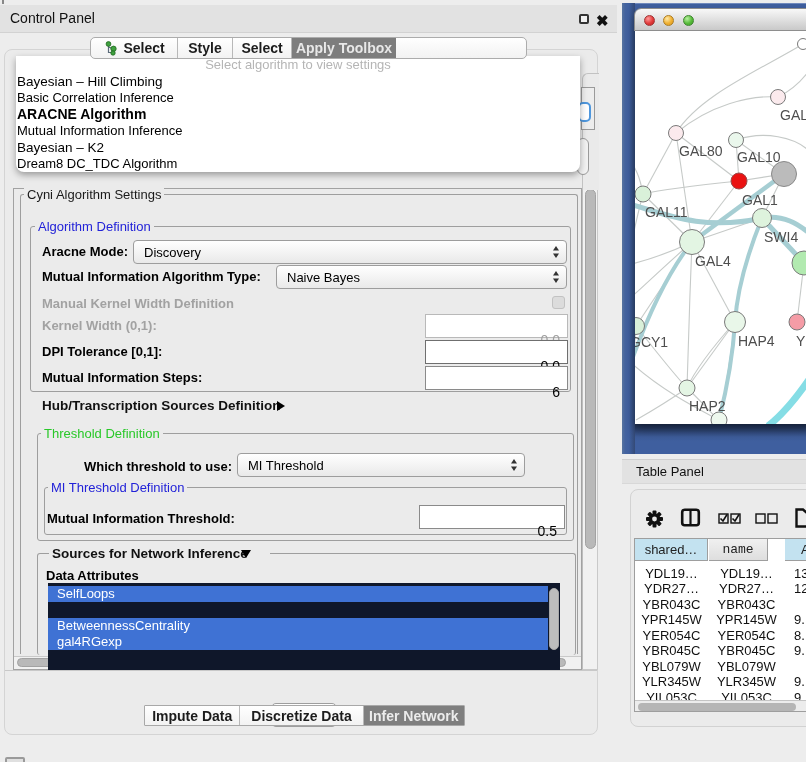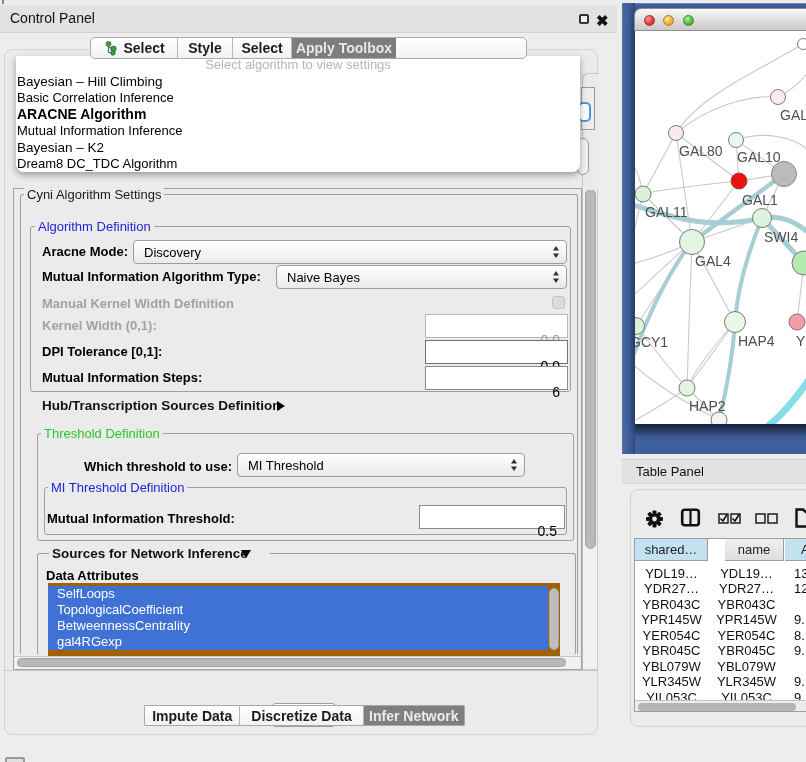--- a/index.html
+++ b/index.html
@@ -49,21 +49,21 @@
 .blabel { font-size:13px; font-weight:bold; color:#000; white-space:nowrap; }
 .glabel { font-size:13px; font-weight:bold; color:#a2a2a2; white-space:nowrap; }
 .combo { background:linear-gradient(#ffffff,#e9e9e9); border:1px solid #9d9d9d; border-radius:4px;
   font-size:13px; color:#000; display:flex; align-items:center; padding-left:10px; }
 .combo .updn { position:absolute; right:6px; top:50%; transform:translateY(-50%); }
 .field { background:#fff; font-size:14px; color:#000; text-align:right; padding:17px 7px 0 0; }
 .tri-r { display:inline-block; width:0; height:0; border-left:8px solid #000; border-top:5px solid transparent; border-bottom:5px solid transparent; }
 .tri-d { display:inline-block; width:0; height:0; border-top:8px solid #000; border-left:5px solid transparent; border-right:5px solid transparent; }
 
 
-#listbox { left:48px; top:583px; width:512px; height:73px; background:#a16207; overflow:hidden; }
+#listbox { left:48px; top:583px; width:512px; height:87px; background:#0f172a; overflow:hidden; }
 .litem { position:absolute; left:0; width:500px; height:16px; background:#3f72d4; color:#fff;
   font-size:13px; padding-left:9px; line-height:16px; }
 
 
 #applybtn { left:271px; top:703px; width:66px; height:24px; border:1px solid #9e9e9e; border-radius:5px;
   background:linear-gradient(#ffffff,#ececec); text-align:center; font-size:14px; font-weight:600; line-height:18px; }
 #botseg { left:144px; top:705px; width:321px; height:21px; display:flex; border:1px solid #a8a8a8;
   border-radius:1px; overflow:hidden; background:linear-gradient(#ffffff,#f2f2f2); z-index:3;}
 .bseg { height:100%; display:flex; align-items:center; justify-content:center;
   font-size:14px; font-weight:600; color:#1c1c1c; border-right:1px solid #b8b8b8; }
@@ -166,21 +166,20 @@
   <div class="abs blabel" style="left:47px;top:511px;">Mutual Information Threshold:</div>
   <div class="abs field" style="left:419px;top:505px;width:146px;height:24px;border:1px solid #8a8a8a;">0.5</div>
 
   <div class="abs group" style="left:37px;top:553px;width:539px;height:102px;border-bottom:none;"></div>
   <div class="abs gtitle" style="left:41px;top:547px;font-size:13.5px;font-weight:600;color:#111;padding-right:22px;margin-left:8px;">Sources for Network Inference</div>
   <div class="abs tri-d" style="left:241px;top:550px;"></div>
 
   <div class="abs blabel" style="left:46px;top:568px;">Data Attributes</div>
   <div class="abs" id="listbox">
     <div class="litem" style="top:3px;">SelfLoops</div>
-    <div class="litem" style="top:19px;">TopologicalCoefficient</div>
     <div class="litem" style="top:35px;">BetweennessCentrality</div>
     <div class="litem" style="top:51px;">gal4RGexp</div>
   </div>
   <div class="abs" style="left:549px;top:588px;width:10px;height:62px;background:#bdbdbd;border:1px solid #a8a8a8;border-radius:5px;"></div>
 
   <div class="abs" style="left:5px;top:670px;width:592px;height:1px;background:#c8c8c8;"></div>
   <div class="abs" id="applybtn">Apply</div>
   <div class="abs" id="botseg">
     <div class="bseg" style="width:96px;">Impute Data</div>
     <div class="bseg" style="width:124px;">Discretize Data</div>
@@ -335,21 +334,21 @@
       <path d="M720.5 518.5 L723 521 L727 514.5" stroke-width="1.6"></path>
       <path d="M732.5 518.5 L735 521 L739 514.5" stroke-width="1.6"></path>
       <rect x="756" y="514" width="9" height="9"></rect>
       <rect x="768" y="514" width="9" height="9"></rect>
     </g>
     <path d="M796.5 509.5 L803 509.5 L808 514 L808 526.5 L796.5 526.5 Z" fill="none" stroke="#111" stroke-width="2.4"></path>
   </svg>
 </div>
   <div class="abs" id="tbl">
 <div class="th" style="left:0px;width:73px;background:#c3e2f0;">shared…</div>
-    <div class="th" style="left:90px;width:59px;background:linear-gradient(#f0f0f0,#dedede);">name</div>
+    <div class="th" style="left:74px;width:59px;background:linear-gradient(#f0f0f0,#dedede);font-family:Liberation Mono, monospace;">name</div>
     <div class="th" style="left:150px;width:60px;background:#c3e2f0;">
         <span style="position:absolute;left:16px;">A</span>
       </div>
 <div class="trow" style="left:0px;top:26.5px;width:73px;text-align:center;">YDL19…</div>
     <div class="trow" style="left:74px;top:26.5px;width:75px;text-align:center;">YDL19…</div>
     <div class="trow" style="left:159px;top:26.5px;">13</div>
     <div class="trow" style="left:0px;top:42px;width:73px;text-align:center;">YDR27…</div>
     <div class="trow" style="left:74px;top:42px;width:75px;text-align:center;">YDR27…</div>
     <div class="trow" style="left:159px;top:42px;">12</div>
     <div class="trow" style="left:0px;top:57.5px;width:73px;text-align:center;">YBR043C</div>

